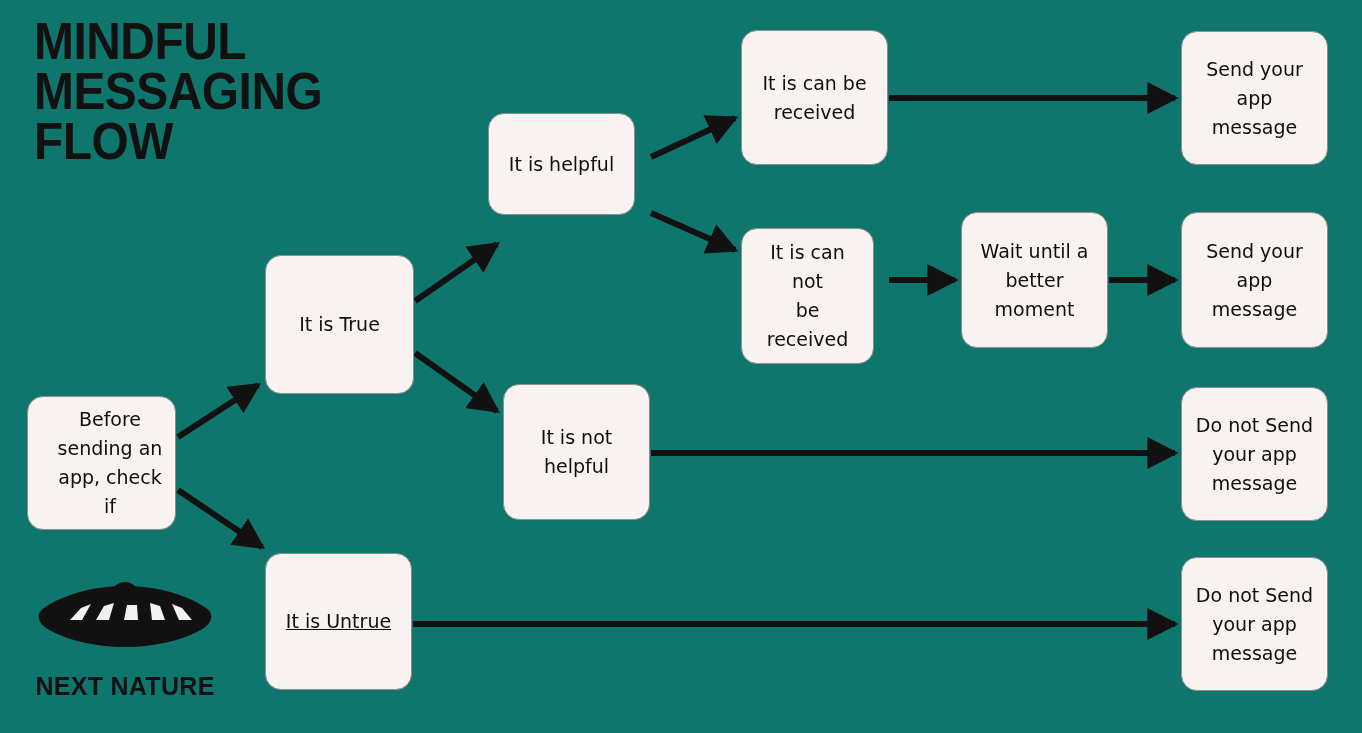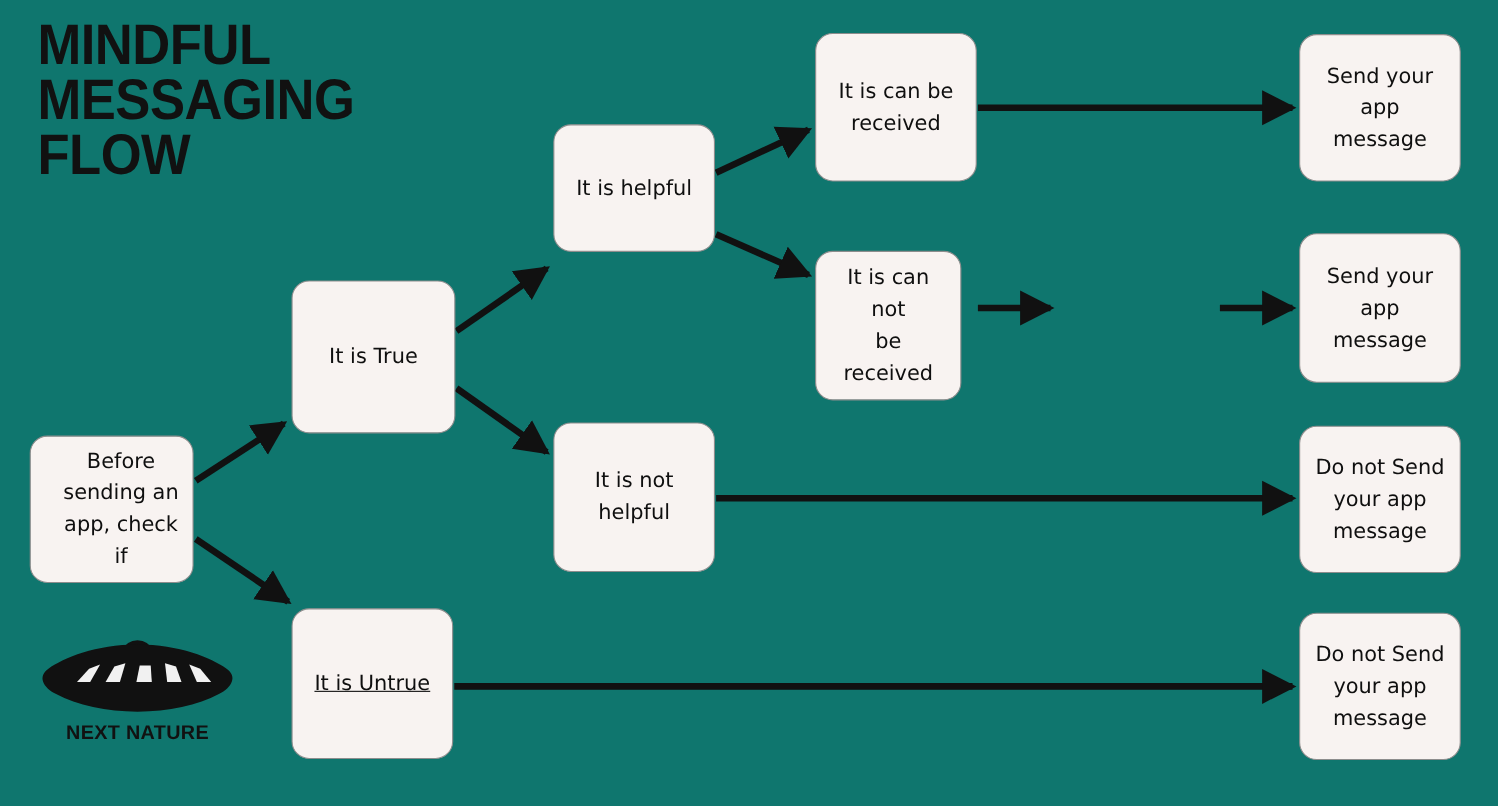--- a/index.html
+++ b/index.html
@@ -39,26 +39,26 @@
     position: absolute;
     left: 20px;
     top: 578px;
     width: 210px;
     height: 108px;
   }
   #logo svg { display: block; }
   #logo-text {
     font-family: "Liberation Sans", sans-serif;
     font-weight: bold;
-    font-size: 18px;
+    font-size: 25px;
     letter-spacing: 0.3px;
     color: #111111;
     text-align: center;
     width: 210px;
-    margin-top: 2px;
+    margin-top: 18px;
   }
 
   
   #arrows {
     position: absolute;
     left: 0;
     top: 0;
     width: 1362px;
     height: 733px;
     pointer-events: none;
@@ -123,31 +123,34 @@
   </svg>
 
   <div class="node" style="left:27px;  top:396px; width:149px; height:134px;padding-left:27px;">Before
 sending an
 app, check if</div>
 
   <div class="node" style="left:265px; top:255px; width:149px; height:139px;">It is True</div>
 
   <div class="node" style="left:265px; top:553px; width:147px; height:137px;text-decoration:underline;">It is Untrue</div>
 
-  <div class="node" style="left:503px; top:113px; width:147px; height:116px;">It is helpful</div>
+  <div class="node" style="left:488px; top:113px; width:147px; height:102px;">It is helpful</div>
 
   <div class="node" style="left:503px; top:384px; width:147px; height:136px;text-align:center;">It is not
 helpful</div>
 
   <div class="node" style="left:741px; top:30px;  width:147px; height:135px;">It is can be
 received</div>
 
   <div class="node" style="left:741px; top:228px; width:133px; height:136px;">It is can not
 be received</div>
 
+  <div class="node" style="left:961px; top:212px; width:147px; height:136px;">Wait until a
+better
+moment</div>
 
   <div class="node" style="left:1181px; top:31px;  width:147px; height:134px;">Send your
 app message</div>
 
   <div class="node" style="left:1181px; top:212px; width:147px; height:136px;">Send your
 app message</div>
 
   <div class="node" style="left:1181px; top:387px; width:147px; height:134px;">Do not Send
 your app
 message</div>

